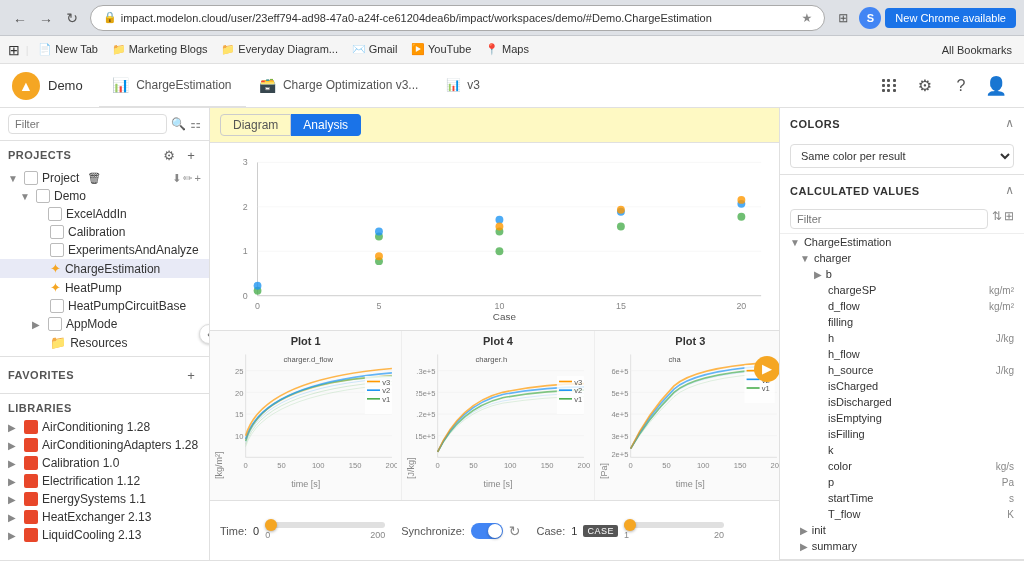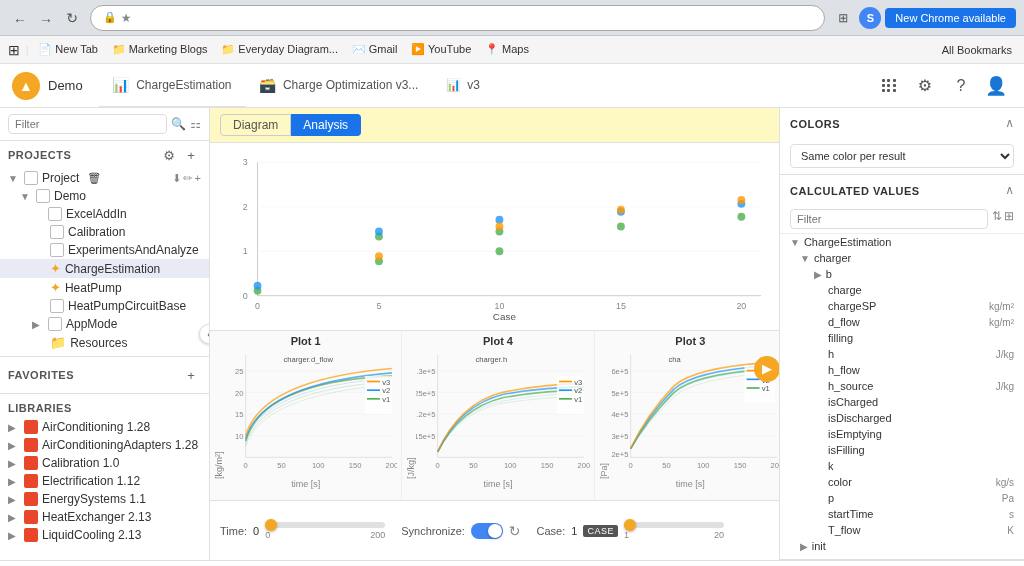--- a/index.html
+++ b/index.html
@@ -115,20 +115,21 @@
 <div class="full-app">
 
   <div class="browser-bar">
     <div class="browser-nav-btns">
       <button class="browser-nav-btn">←</button>
       <button class="browser-nav-btn">→</button>
       <button class="browser-nav-btn">↻</button>
     </div>
     <div class="address-bar">
       <span style="color:#4285f4; font-size:11px;">🔒</span>
+      <input type="text" style="font-size: 11px; color: rgb(51, 51, 51);" value="impact.modelon.cloud/user/23eff794-ad98-47a0-a24f-ce61204dea6b/impact/workspaces/demo/#Demo.ChargeEstimation">
       <span style="color:#888; font-size:12px;">★</span>
     </div>
     <div class="browser-actions">
       <button class="browser-nav-btn" style="font-size:12px;">⊞</button>
       <div style="width:22px; height:22px; background:#4285f4; border-radius:50%; display:flex; align-items:center; justify-content:center; color:white; font-size:11px; font-weight:bold; cursor:pointer;">S</div>
       <button class="new-chrome-btn">New Chrome available</button>
     </div>
   </div>
 
   <div class="bookmarks-bar">
@@ -586,24 +587,20 @@
             <div class="calc-tree-item" style="padding-left:20px;">
               <span style="font-size:10px; color:#888;">▼</span>
               <span class="calc-label">charger</span>
             </div>
 
             <div class="calc-tree-item" style="padding-left:34px;">
               <span style="font-size:10px; color:#888;">▶</span>
               <span class="calc-label">b</span>
             </div>
 
-            <div class="calc-tree-item" style="padding-left:34px;">
-              <span style="width:10px;"></span>
-              <span class="calc-label">charge</span>
-            </div>
 
             <div class="calc-tree-item" style="padding-left:34px;">
               <span style="width:10px;"></span>
               <span class="calc-label">chargeSP</span>
               <span class="calc-unit">kg/m²</span>
             </div>
 
             <div class="calc-tree-item" style="padding-left:34px;">
               <span style="width:10px;"></span>
               <span class="calc-label">d_flow</span>

